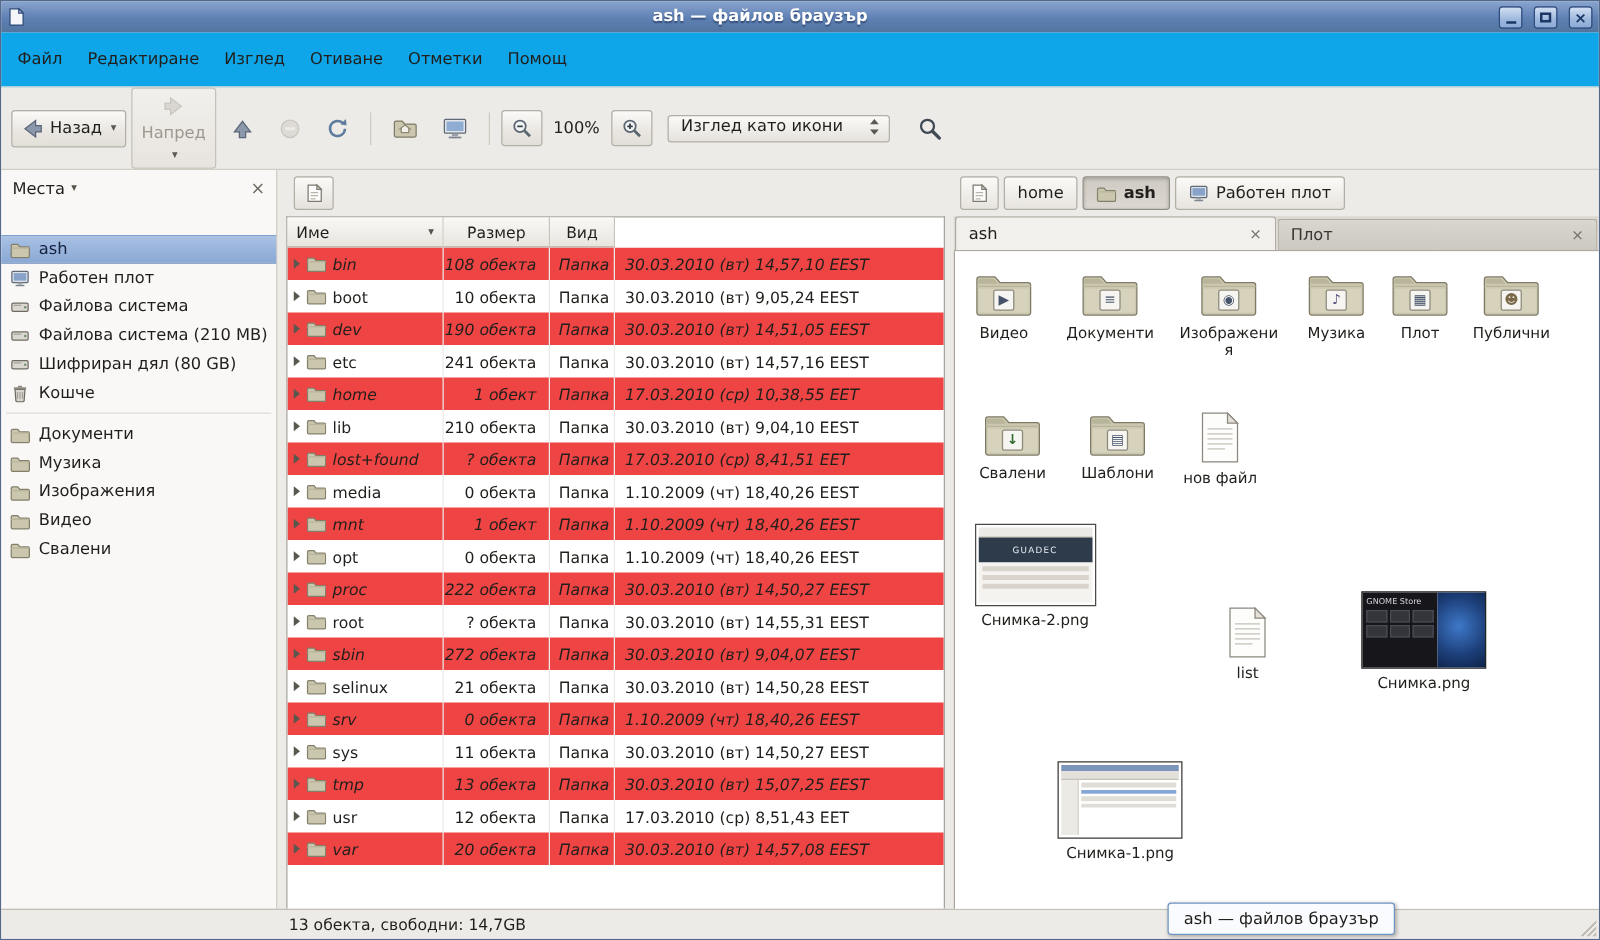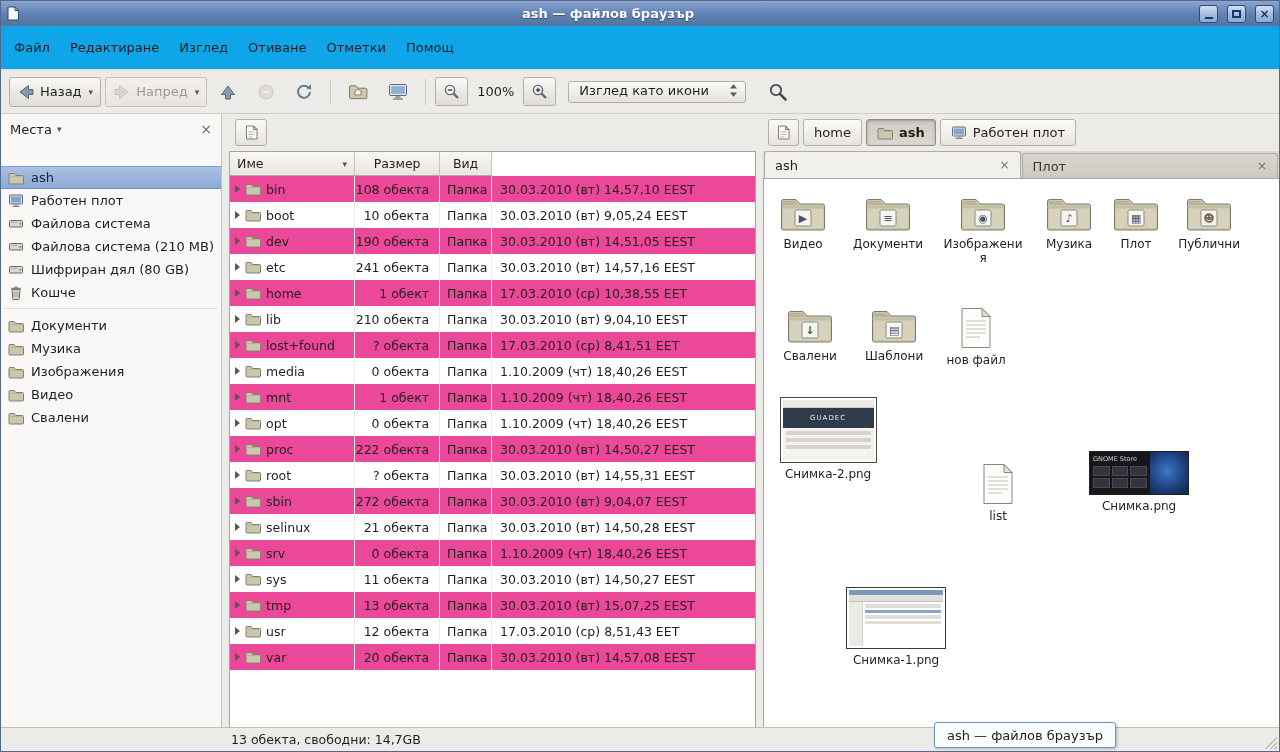--- a/index.html
+++ b/index.html
@@ -13,21 +13,21 @@
 .wb-min{width:8px;height:2px;background:#1c3765;margin-top:8px;}
 .wb-max{width:9px;height:8px;border:2px solid #1c3765;}
 
 .menubar{flex:0 0 23px;display:flex;align-items:center;gap:2px;padding:12px 4px;background:#0ea5e9;border-bottom:1px solid #dedbd4;}
 .menu-item{padding:2px 9px;font-size:13px;}
 
 .toolbar{flex:0 0 44px;display:flex;align-items:center;gap:4px;padding:0 8px;background:#edebe7;border-bottom:1px solid #d2cec7;}
 .tbtn{display:flex;align-items:center;gap:5px;padding:5px 7px;border-radius:3px;font-size:13px;border:1px solid transparent;}
 .framed{border:1px solid #b3afa7;background:linear-gradient(#fbfaf8,#e9e6e1 60%,#e2dfd9);}
 .framed.disabled{background:linear-gradient(#f2f0ec,#e7e4df);border-color:#c6c2ba;}
-.disabled{color:#9d998f;}
+.disabled{color:#9d998f;flex-direction:column;}
 .disabled .ic{opacity:.55;}
 .chev{font-size:9px;color:#5c5952;margin-left:2px;}
 .sep{width:1px;height:26px;background:#cfcbc3;margin:0 5px;}
 .zoom-label{padding:0 5px;font-size:13px;}
 .combo{display:flex;align-items:center;gap:8px;border:1px solid #b3afa7;border-radius:3px;background:linear-gradient(#fbfaf8,#e5e2dc);padding:1px 7px 4px 10px;margin-left:8px;min-width:178px;}
 .combo-label{flex:1;font-size:13px;}
 .search-btn{margin-left:10px;}
 .ic{display:inline-flex;align-items:center;line-height:0;}
 
 .main{flex:1;display:flex;min-height:0;}
@@ -45,21 +45,21 @@
 .listpane{flex:0 0 527px;display:flex;flex-direction:column;background:#edebe7;min-width:0;}
 .minibar{flex:0 0 37px;display:flex;align-items:center;padding:0 6px;}
 .minibtn{width:32px;height:27px;display:flex;align-items:center;justify-content:center;border:1px solid #b3afa7;border-radius:3px;background:linear-gradient(#fbfaf8,#e5e2dc);}
 .listbox{flex:1;display:flex;flex-direction:column;border:1px solid #a8a49b;border-bottom:none;background:#fff;min-height:0;}
 .thead{flex:0 0 24px;display:flex;}
 .hcell{display:flex;align-items:center;background:linear-gradient(#f9f8f6,#e8e5df);border-right:1px solid #c9c5bd;border-bottom:1px solid #aeaaa1;padding:0 7px;justify-content:center;}
 .hc0{width:125px;}.hc1{width:85px;}.hc2{width:52px;}.hc3{flex:1;border-right:none;}
 .sort{margin-left:auto;font-size:9px;color:#55524c;}
 .tbody{flex:1;overflow:hidden;}
 .trow{height:26px;display:flex;}
-.trow.alt{background:#ec4899;}
+.trow.alt{background:#ef4444;font-style:italic;}
 .cell{height:100%;display:flex;align-items:center;font-size:12.5px;white-space:nowrap;}
 .c0{width:125px;padding-left:5px;gap:5px;border-right:1px solid #eceae5;}
 .c1{width:85px;justify-content:flex-end;padding-right:10px;border-right:1px solid #eceae5;}
 .c2{width:52px;padding-left:7px;border-right:1px solid #eceae5;}
 .c3{flex:1;padding-left:8px;}
 .expander{width:0;height:0;border-top:4px solid transparent;border-bottom:4px solid transparent;border-left:5px solid #5a574f;}
 
 .rightpane{flex:1;display:flex;flex-direction:column;background:#edebe7;min-width:0;}
 .pathbar{flex:0 0 37px;display:flex;align-items:center;gap:4px;padding:0 5px;}
 .pbtn{height:27px;display:flex;align-items:center;gap:6px;padding:0 10px;border:1px solid #b3afa7;border-radius:3px;background:linear-gradient(#fbfaf8,#e7e4de);font-size:13px;white-space:nowrap;}
@@ -839,21 +839,21 @@
                   <path d="M7 14 h20"></path>
                   <path d="M7 18 h20"></path>
                   <path d="M7 22 h20"></path>
                   <path d="M7 26 h20"></path>
                   <path d="M7 30 h14"></path>
                 </g>
               </svg></div>
             <div class="ivlabel">list</div>
           </div>
           <div class="ivitem" style="left: 324px; top: 272px; width: 102px;">
-            <div class="thumb th-store" style="width: 100px; height: 44px;">
+            <div class="thumb th-store" style="width: 100px; height: 62px;">
               <div class="ts-left">
                 <div class="ts-title">GNOME Store</div>
                 <div class="ts-grid">
                   <i></i>
                   <i></i>
                   <i></i>
                   <i></i>
                   <i></i>
                   <i></i>
                 </div>

